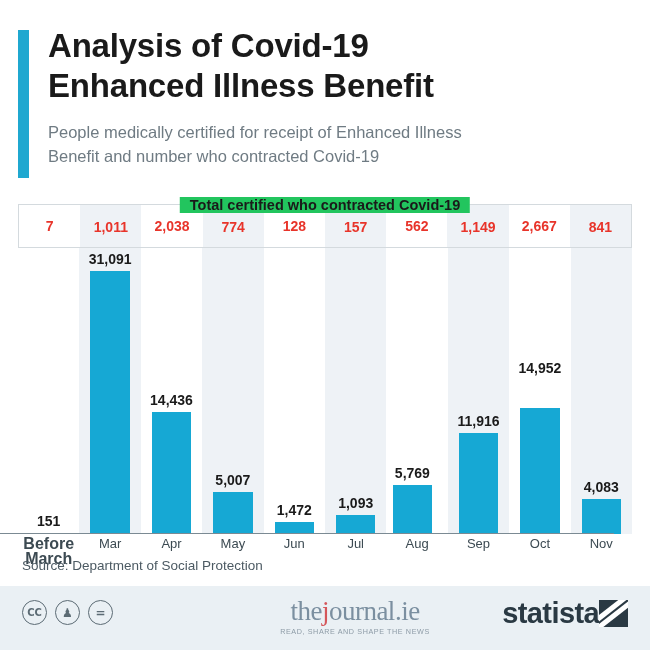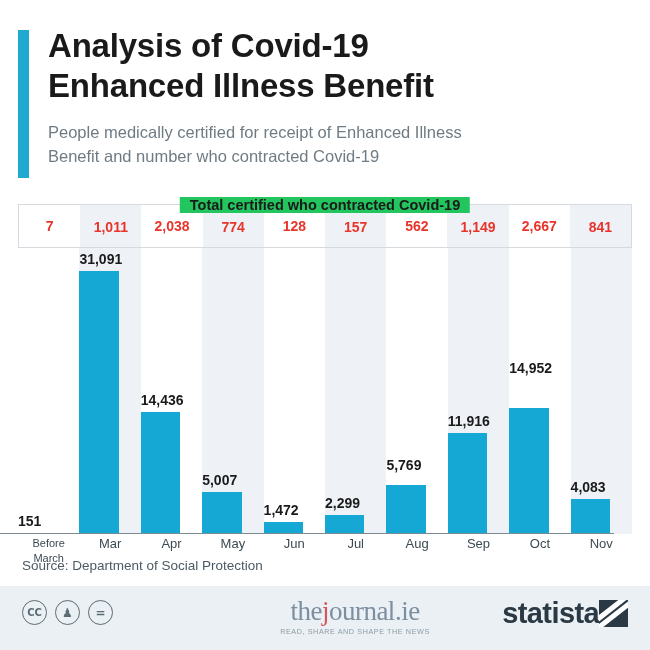--- a/index.html
+++ b/index.html
@@ -103,21 +103,21 @@
     width: 614px;
     height: 286px;
   }
   .col {
     position: absolute;
     bottom: 0;
     top: 0;
     display: flex;
     flex-direction: column;
     justify-content: flex-end;
-    align-items: flex-start;
+    align-items: center;
   }
   .col.shaded {
     background: #eef2f6;
   }
   .bar-value {
     font-size: 14px;
     font-weight: bold;
     color: #1a1a1a;
     margin-bottom: 4px;
     white-space: nowrap;
@@ -143,22 +143,23 @@
   }
   .axis-label {
     position: absolute;
     top: 0;
     text-align: center;
     font-size: 13px;
     color: #3c4a52;
     line-height: 15px;
   }
   .axis-label.small {
-    font-size: 11px;
+    font-size: 16px;
     color: #3c4a52;
+    font-weight: bold;
   }
 
   
   .source {
     position: absolute;
     left: 22px;
     top: 558px;
     font-size: 13.5px;
     color: #4c5a63;
   }
@@ -303,24 +304,24 @@
       </div>
       <div class="col shaded" style="left: 184.2px; width: 61.4px;">
         <div class="bar-value">5,007</div>
         <div class="bar" style="height: 42px; width: 39.4px;"></div>
       </div>
       <div class="col" style="left: 245.6px; width: 61.4px;">
         <div class="bar-value">1,472</div>
         <div class="bar" style="height: 12px; width: 39.4px;"></div>
       </div>
       <div class="col shaded" style="left: 307px; width: 61.4px;">
-        <div class="bar-value">2,299</div>
+        <div class="bar-value">1,093</div>
         <div class="bar" style="height: 19px; width: 39.4px;"></div>
       </div>
-      <div class="col" style="left: 368.4px; width: 52px; gap: 8px;">
+      <div class="col" style="left: 368.4px; width: 52px;">
         <div class="bar-value">5,769</div>
         <div class="bar" style="height: 49px; width: 39.4px;"></div>
       </div>
       <div class="col shaded" style="left: 429.8px; width: 61.4px;">
         <div class="bar-value">11,916</div>
         <div class="bar" style="height: 101px; width: 39.4px;"></div>
       </div>
       <div class="col" style="left: 491.2px; width: 61.4px; gap: 28px;">
         <div class="bar-value">14,952</div>
         <div class="bar" style="height: 126px; width: 39.4px;"></div>

